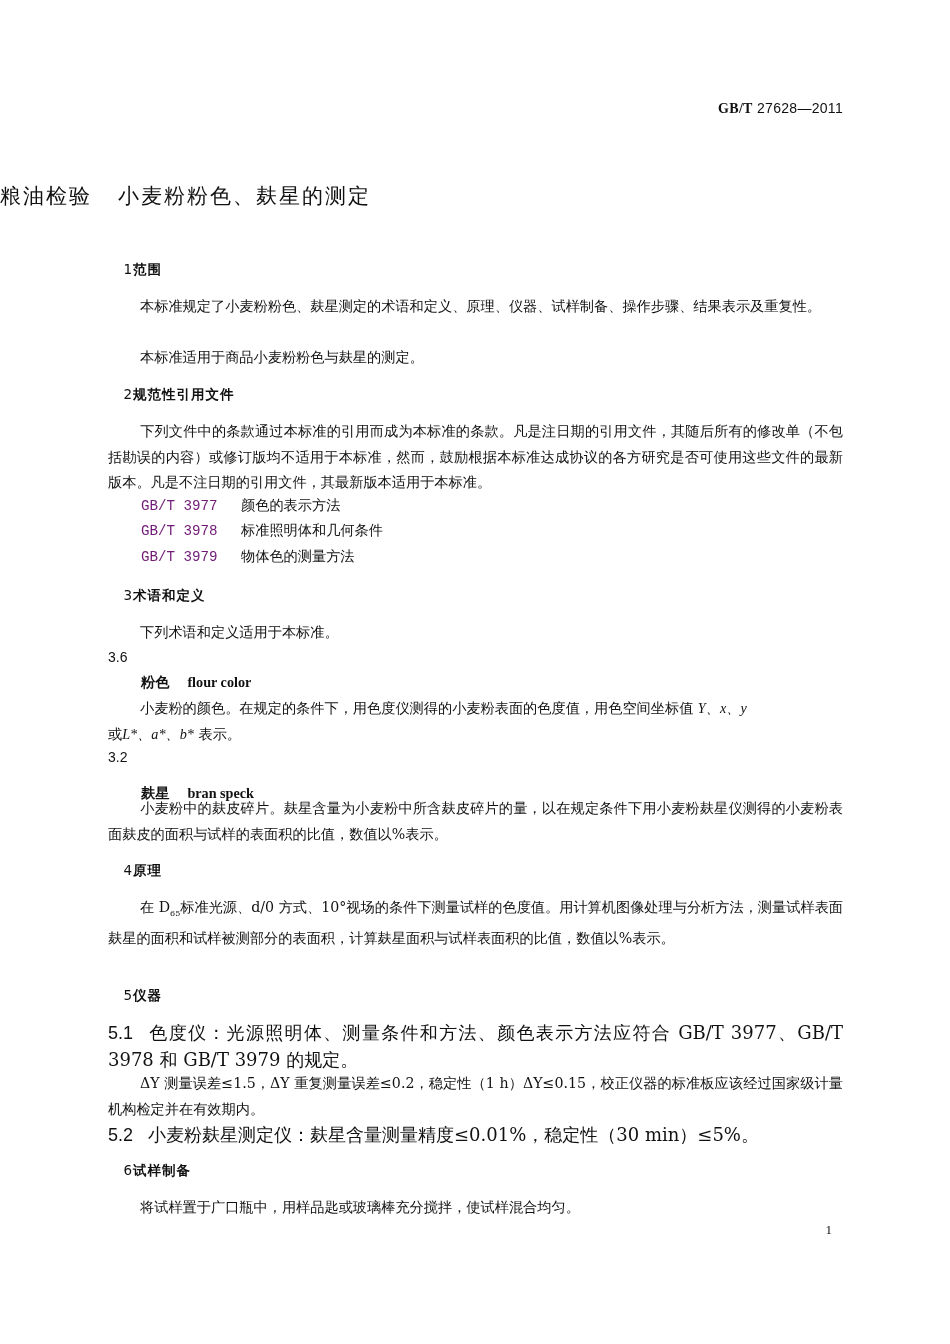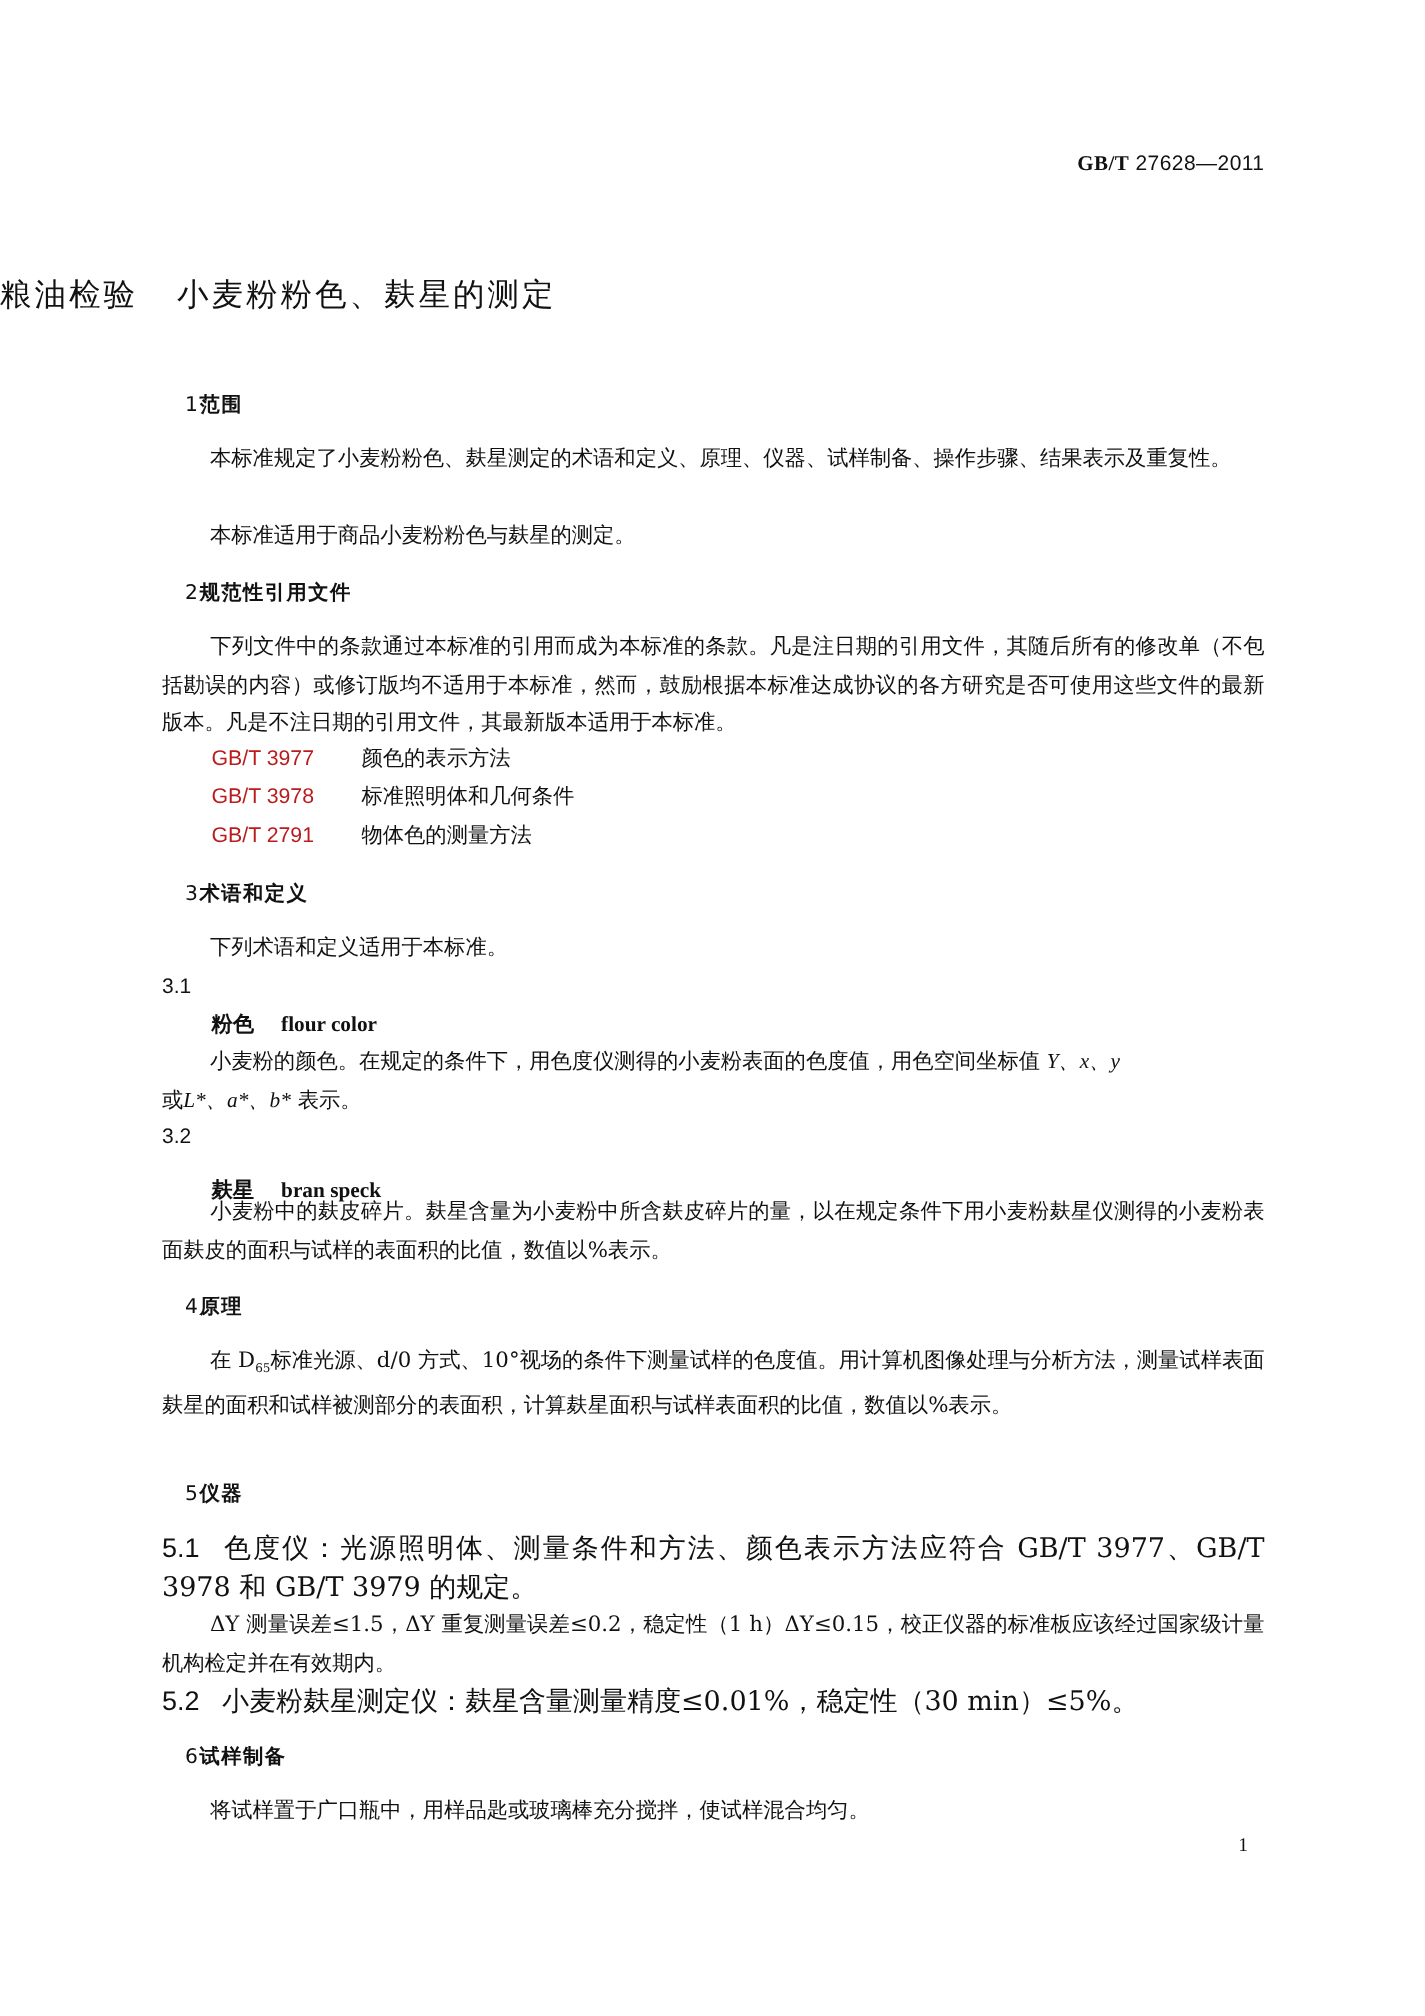--- a/index.html
+++ b/index.html
@@ -9,21 +9,21 @@
   .std-no { right: 107px; top: 100px; font-size: 14px; font-family: "Liberation Sans", sans-serif; letter-spacing: 0.3px; }
   .std-no b { font-family: "Liberation Serif", serif; font-weight: bold; }
   .title { left: 0; width: 912px; top: 182px; text-align: left; font-size: 21px;
            font-family: "DejaVu Sans", sans-serif; letter-spacing: 2px; word-spacing: 0; }
   .title .gap { display: inline-block; width: 26px; }
   .h { left: 108px; font-family: "DejaVu Sans", sans-serif; font-size: 13.5px; font-weight: bold; letter-spacing: 1px; text-align: right; }
   .h .num { display: inline-block; width: 25px; font-weight: normal; }
   .p { left: 108px; width: 735px; font-size: 14.2px; line-height: 25.5px; text-align: justify; text-align-last: left; }
   .p .ind { display: inline-block; width: 32px; }
   .ref { left: 141px; font-size: 14.2px; }
-  .ref .code { display: inline-block; width: 100px; font-family: Liberation Sans, sans-serif; color: #b91c1c; }
+  .ref .code { display: inline-block; width: 100px; font-family: Liberation Mono, monospace; color: #701a75; }
   .sub { left: 108px; font-family: "Liberation Sans", sans-serif; font-size: 14px; }
   .term { left: 141px; font-size: 14.2px; font-weight: bold; }
   .term .en { font-family: "Liberation Serif", serif; margin-left: 18px; }
   .clause { left: 108px; width: 735px; font-size: 18px; line-height: 25.5px; text-align: justify; text-align-last: left; }
   .clause .cn { font-family: "Liberation Sans", sans-serif; display: inline-block; width: 40px; }
   .pg { right: 118px; top: 1222px; font-size: 13px; font-family: "Liberation Serif", serif; }
   i { font-family: "Liberation Serif", serif; }
   sub { font-size: 8px; }
 </style>
 </head>
@@ -54,30 +54,30 @@
 <div class="abs p" style="top:419px">
   <span class="ind"></span><span>下列文件中的条款通过本标准的引用而成为本标准的条款。凡是注日期的引用文件，其随后所有的修改单（不包括勘误的内容）或修订版均不适用于本标准，然而，鼓励根据本标准达成协议的各方研究是否可使用这些文件的最新版本。凡是不注日期的引用文件，其最新版本适用于本标准。</span>
 </div>
 <div class="abs ref" style="top:496px">
   <span class="code">GB/T 3977</span><span>颜色的表示方法</span>
 </div>
 <div class="abs ref" style="top:521px">
   <span class="code">GB/T 3978</span><span>标准照明体和几何条件</span>
 </div>
 <div class="abs ref" style="top:547px">
-  <span class="code">GB/T 2791</span><span>物体色的测量方法</span>
+  <span class="code">GB/T 3979</span><span>物体色的测量方法</span>
 </div>
 
 <div class="abs h" style="top:587px">
   <span class="num">3</span><span>术语和定义</span>
 </div>
 <div class="abs p" style="top:620px">
   <span class="ind"></span><span>下列术语和定义适用于本标准。</span>
 </div>
-<div class="abs sub" style="top:649px">3.1</div>
+<div class="abs sub" style="top:649px">3.6</div>
 <div class="abs term" style="top:673px">
   <span>粉色</span><span class="en">flour color</span>
 </div>
 <div class="abs p" style="top:696px">
   <span class="ind"></span><span>小麦粉的颜色。在规定的条件下，用色度仪测得的小麦粉表面的色度值，用色空间坐标值</span> <i>Y、x、y</i><br><span>或</span><i>L*、a*、b*</i> <span>表示。</span>
 </div>
 <div class="abs sub" style="top:749px">3.2</div>
 <div class="abs term" style="top:784px">
   <span>麸星</span><span class="en">bran speck</span>
 </div>

